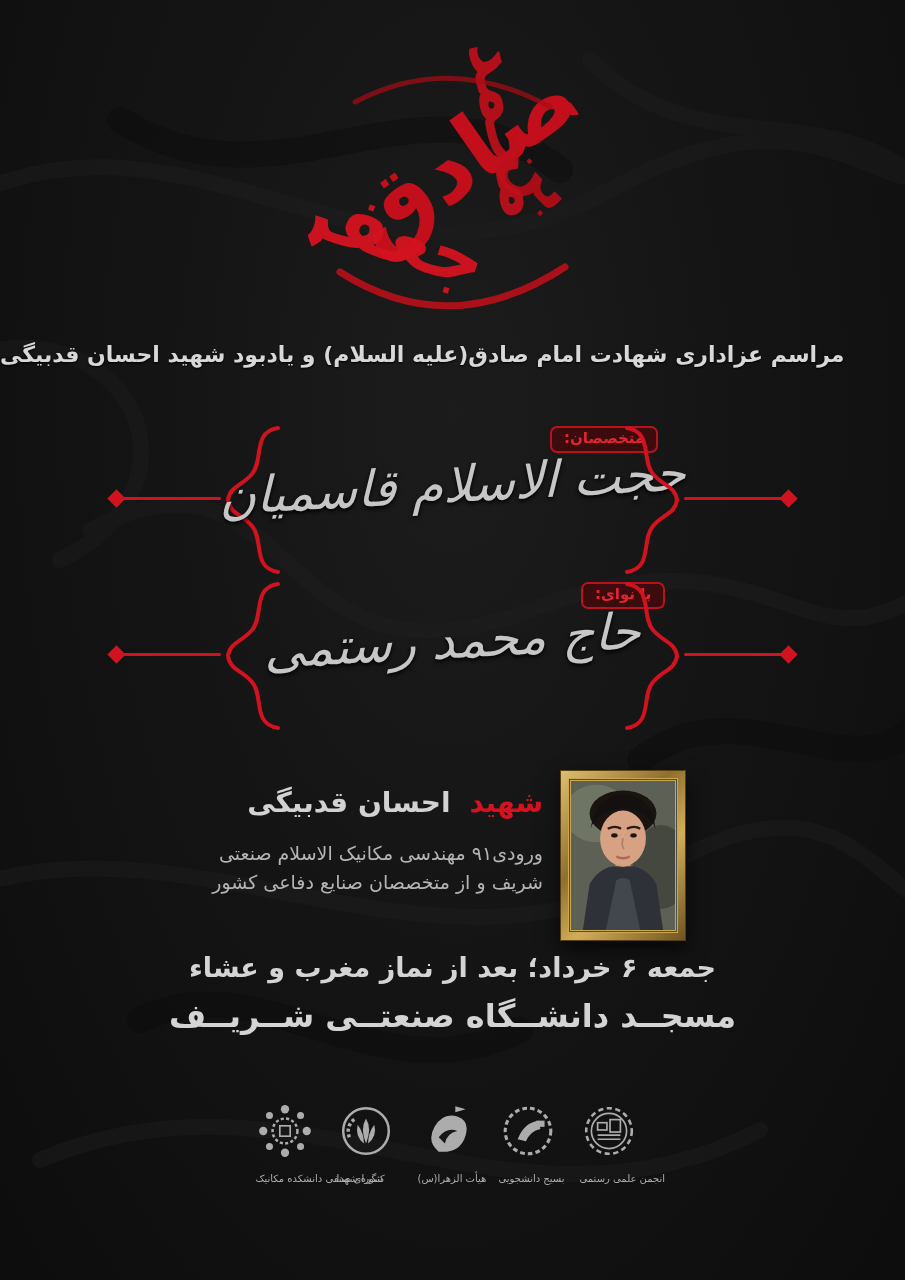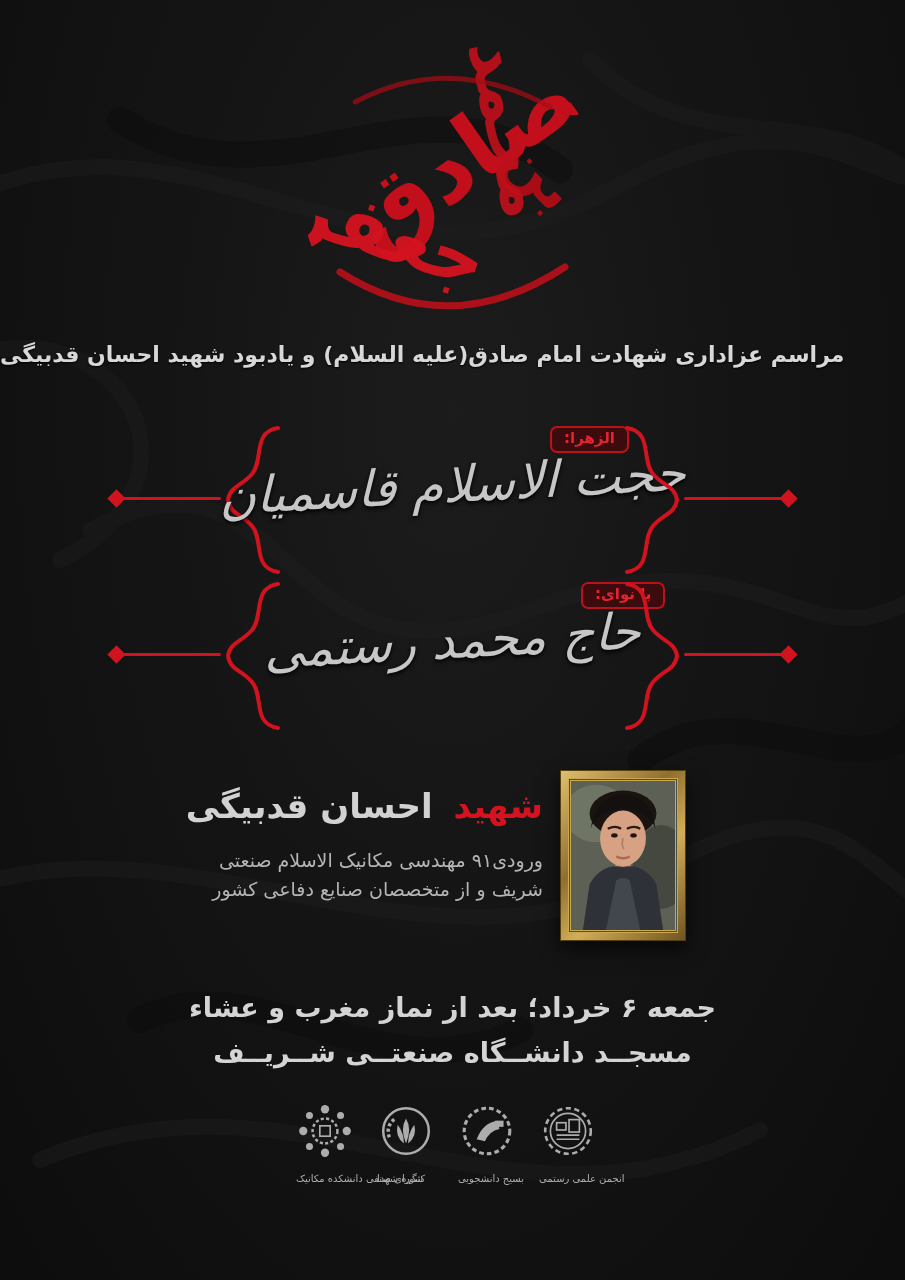--- a/index.html
+++ b/index.html
@@ -51,29 +51,29 @@
   
   .memorial { position:absolute; top:768px; left:0; width:905px; height:182px; }
   .photo-frame {
     position:absolute; left:560px; top:2px; width:126px; height:171px;
     background:linear-gradient(135deg,#e0c070 0%, #8f6f2d 38%, #d2ad58 62%, #6e531f 100%);
     padding:8px; box-sizing:border-box;
     box-shadow:0 8px 18px rgba(0,0,0,.65), inset 0 0 0 1px #55400f;
   }
   .photo-inner { width:100%; height:100%; border:3px double #caa850; box-sizing:border-box; background:#4b5044; overflow:hidden; }
   .martyr-text { position:absolute; right:362px; top:18px; width:392px; direction:rtl; text-align:right; }
-  .martyr-heading { font-size:34px; font-weight:bold; white-space:nowrap; }
+  .martyr-heading { font-size:28px; font-weight:bold; white-space:nowrap; }
   .martyr-prefix { color:#d5121f; }
   .martyr-name { color:#d2d2d2; margin-right:9px; }
   .martyr-bio { margin-top:20px; font-size:19px; line-height:1.55; color:#b5b5b5; }
 
   
-  .schedule { position:absolute; top:992px; left:0; width:100%; text-align:center; direction:rtl; }
+  .schedule { position:absolute; top:952px; left:0; width:100%; text-align:center; direction:rtl; }
   .schedule-line1 { font-size:27px; font-weight:bold; color:#d4d4d4; }
-  .schedule-line2 { margin-top:14px; font-size:27px; font-weight:bold; color:#d4d4d4; }
+  .schedule-line2 { margin-top:14px; font-size:32px; font-weight:bold; color:#d4d4d4; }
 
   
   .footer-logos {
     position:absolute; top:1102px; left:0; width:100%;
     display:flex; direction:rtl; justify-content:center; align-items:flex-start; gap:11px;
   }
   .logo-item { width:70px; display:flex; flex-direction:column; align-items:flex-end; }
   .logo-glyph { width:58px; height:58px; opacity:.88; }
   .logo-caption { margin-top:14px; font-size:10px; line-height:1; color:#aeaeae; white-space:nowrap; direction:rtl; }
 </style>
@@ -115,21 +115,21 @@
   </svg>
 
   <div class="main-title">مراسم عزاداری شهادت امام صادق(علیه السلام) و یادبود شهید احسان قدبیگی</div>
 
   <div class="speaker-block block-1">
     <span class="diamond dl"></span>
     <span class="hline hl"></span>
     <svg class="brace bl" viewBox="0 0 68 152">
       <path d="M62,4 C36,8 48,36 36,50 C26,62 14,62 12,76 C14,90 26,90 36,102 C48,116 36,144 62,148" fill="none" stroke="#d1121f" stroke-width="4" stroke-linecap="round"></path>
     </svg>
-    <span class="speaker-label">الزهرا:</span>
+    <span class="speaker-label">متخصصان:</span>
     <div class="speaker-name">حجت الاسلام قاسمیان</div>
     <svg class="brace br" viewBox="0 0 68 152">
       <path d="M62,4 C36,8 48,36 36,50 C26,62 14,62 12,76 C14,90 26,90 36,102 C48,116 36,144 62,148" fill="none" stroke="#d1121f" stroke-width="4" stroke-linecap="round"></path>
     </svg>
     <span class="hline hr"></span>
     <span class="diamond dr"></span>
   </div>
 
   <div class="speaker-block block-2">
     <span class="diamond dl"></span>
@@ -201,20 +201,28 @@
 
     <div class="logo-item">
       <svg class="logo-glyph" viewBox="0 0 56 56">
         <circle cx="28" cy="28" r="22" fill="none" stroke="#c2c2c2" stroke-width="3" stroke-dasharray="4.5 3"></circle>
         <path d="M18,36 Q24,20 38,18 L40,26 Q30,28 26,38 Z" fill="#c2c2c2"></path>
         <rect x="36" y="18" width="8" height="6" fill="#c2c2c2"></rect>
       </svg>
       <div class="logo-caption">بسیج دانشجویی</div>
     </div>
 
+    <div class="logo-item">
+      <svg class="logo-glyph" viewBox="0 0 56 56">
+        <path d="M20,48 Q8,38 16,24 Q24,10 38,14 Q50,18 46,32 Q42,46 28,48 Z" fill="#c2c2c2"></path>
+        <path d="M36,14 L36,4 L46,7 L36,10" fill="#c2c2c2"></path>
+        <path d="M20,34 q8,-10 18,-6 q-10,2 -12,12" fill="#17181a"></path>
+      </svg>
+      <div class="logo-caption">هیأت الزهرا(س)</div>
+    </div>
 
 
 
     <div class="logo-item">
       <svg class="logo-glyph" viewBox="0 0 56 56">
         <circle cx="28" cy="28" r="22" fill="none" stroke="#c2c2c2" stroke-width="2.4"></circle>
         <path d="M12,34 a14,14 0 0 1 6,-18" fill="none" stroke="#c2c2c2" stroke-width="3.4" stroke-dasharray="3 2.4"></path>
         <path d="M28,16 Q34,26 28,40 Q22,26 28,16 Z" fill="#c2c2c2"></path>
         <path d="M20,22 Q26,30 26,40 Q17,33 20,22 Z" fill="#c2c2c2"></path>
         <path d="M36,22 Q30,30 30,40 Q39,33 36,22 Z" fill="#c2c2c2"></path>

